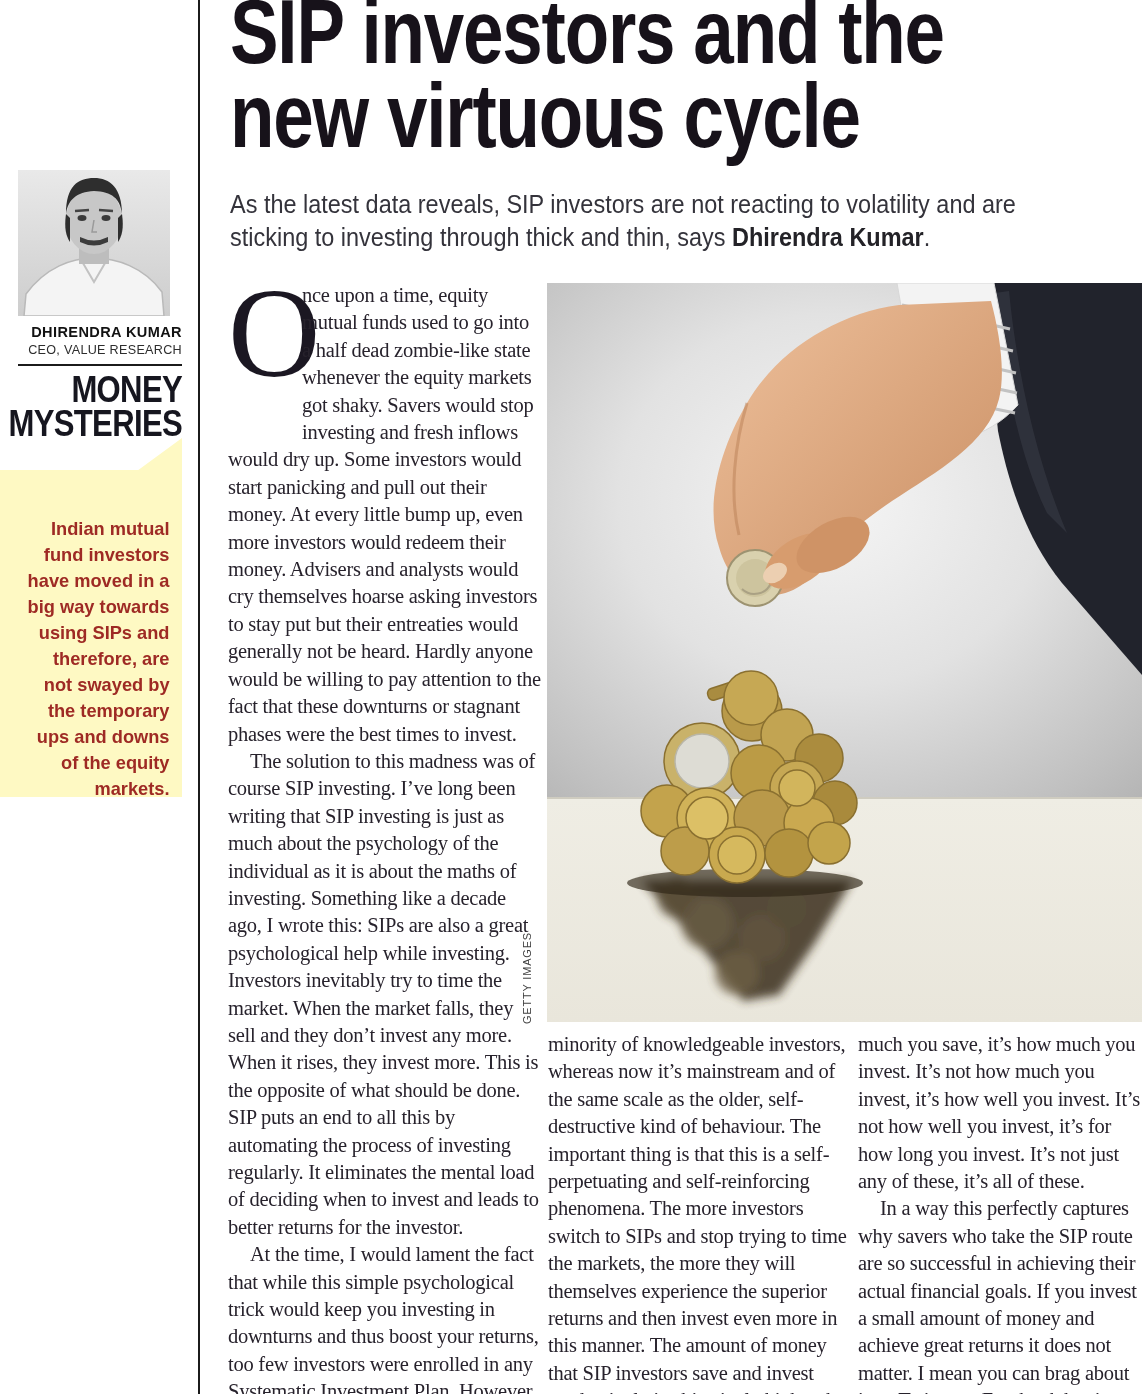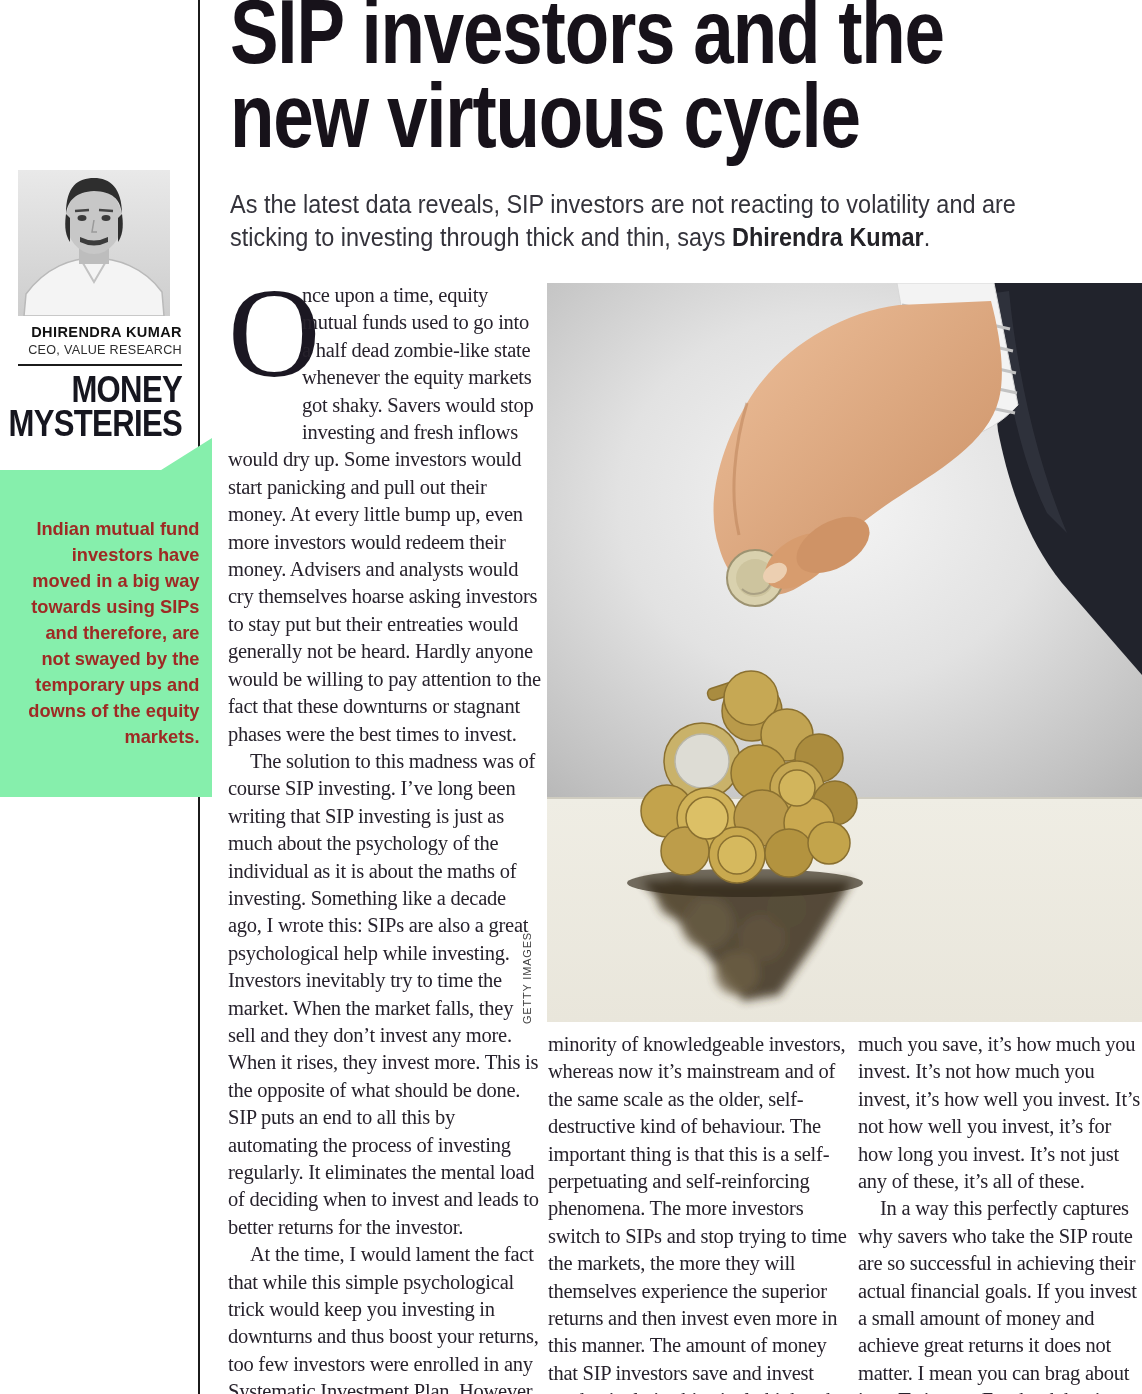--- a/index.html
+++ b/index.html
@@ -15,21 +15,21 @@
   .portrait { position:absolute; left:18px; top:170px; width:152px; height:146px; overflow:hidden; }
   .author-name { position:absolute; left:0; top:323px; width:182px; text-align:right;
     font-weight:bold; font-size:15px; letter-spacing:.4px; color:#121212; transform:scaleX(.97); transform-origin:right top;}
   .author-role { position:absolute; left:0; top:342px; width:182px; text-align:right;
     font-size:13px; letter-spacing:.3px; color:#2d2d2d; transform:scaleX(.97); transform-origin:right top;}
   .side-rule { position:absolute; left:18px; top:364px; width:164px; height:2px; background:#1b1b1b; }
   .col-title { position:absolute; left:-40px; top:373px; width:222px; text-align:right;
     font-weight:900; font-size:37px; line-height:.93; letter-spacing:-.8px; color:#16161f;
     transform:scaleX(.84); transform-origin:right top; }
   .col-title span { display:block; }
-  .quote-box { position:absolute; left:0; top:438px; width:212px; height:359px; background:#86efac;
+  .quote-box { position:absolute; left:0; top:438px; width:182px; height:359px; background:#fef9c3;
     clip-path:polygon(0 32px, 76% 32px, 100% 0, 100% 100%, 0 100%); }
   .quote-box p { margin:0; padding:78px 13px 0 20px; text-align:right;
     font-weight:bold; font-size:19px; line-height:1.37; color:#9e2a24;
     transform:scaleX(.96); transform-origin:right top; }
 
   
   h1.headline { position:absolute; left:230px; top:-10px; margin:0; width:830px;
     font-weight:bold; font-size:91px; line-height:.92; letter-spacing:-1.5px; color:#17121a; }
   h1.headline .hl { display:block; transform:scaleX(.8); transform-origin:left top; white-space:nowrap; }
   .deck { position:absolute; left:230px; top:188px; margin:0; width:872px;

